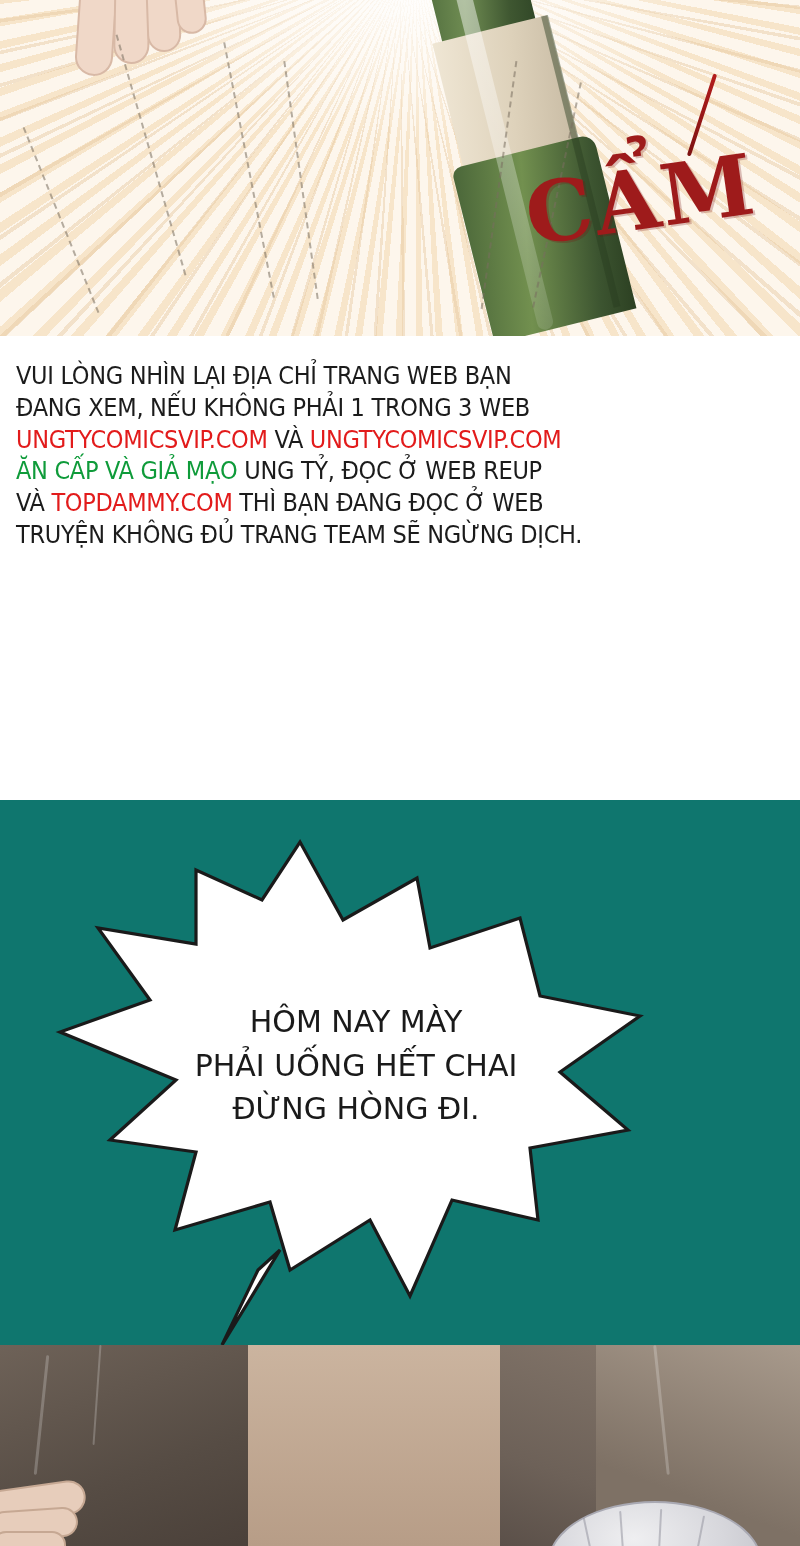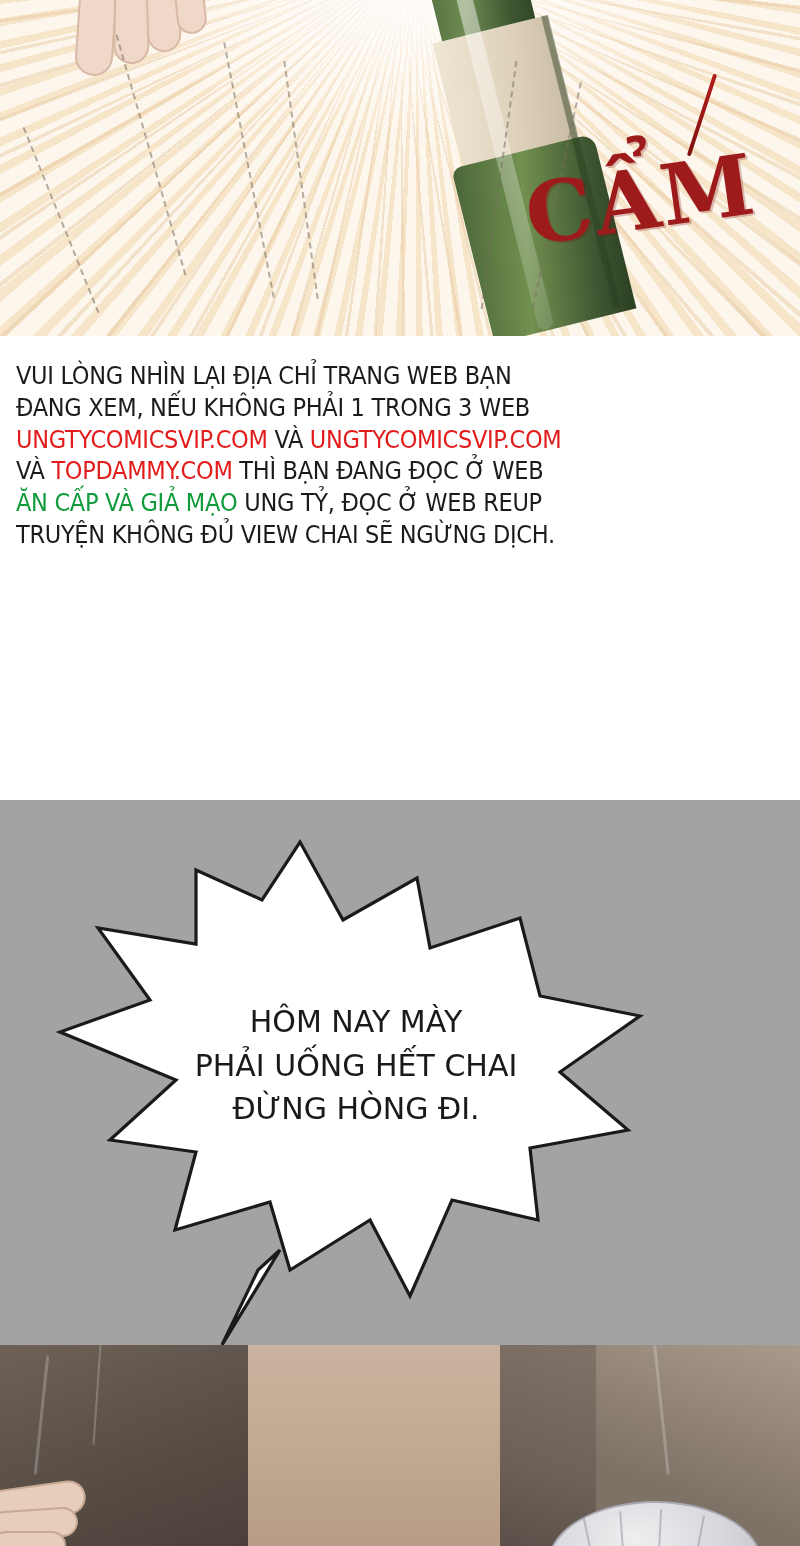--- a/index.html
+++ b/index.html
@@ -162,21 +162,21 @@
     font-stretch: condensed;
   }
   .notice .red { color: #e21b1b; }
   .notice .green { color: #0f9b3a; }
 
   
   .bubble-area {
     position: absolute;
     left: 0; top: 800px;
     width: 800px; height: 545px;
-    background: #a3a3a3;
+    background: #0f766e;
   }
   .bubble-svg {
     position: absolute;
     left: 0; top: 0;
   }
   .bubble-text {
     position: absolute;
     left: 96px;
     top: 200px;
     width: 520px;
@@ -275,23 +275,23 @@
     </div>
 
     <div class="cam-slash"></div>
     <div class="cam-text">CẨM</div>
   </div>
 
   <div class="notice">
     <p>VUI LÒNG NHÌN LẠI ĐỊA CHỈ TRANG WEB BẠN</p>
     <p>ĐANG XEM, NẾU KHÔNG PHẢI 1 TRONG 3 WEB</p>
     <p><span class="red">UNGTYCOMICSVIP.COM</span><span> VÀ </span><span class="red">UNGTYCOMICSVIP.COM</span></p>
+    <p><span class="green">ĂN CẤP VÀ GIẢ MẠO</span><span> UNG TỶ, ĐỌC Ở WEB REUP</span></p>
     <p><span>VÀ </span><span class="red">TOPDAMMY.COM</span><span> THÌ BẠN ĐANG ĐỌC Ở WEB</span></p>
-    <p><span class="green">ĂN CẤP VÀ GIẢ MẠO</span><span> UNG TỶ, ĐỌC Ở WEB REUP</span></p>
-    <p>TRUYỆN KHÔNG ĐỦ VIEW CHAI SẼ NGỪNG DỊCH.</p>
+    <p>TRUYỆN KHÔNG ĐỦ TRANG TEAM SẼ NGỪNG DỊCH.</p>
   </div>
 
   <div class="bubble-area">
     <svg class="bubble-svg" width="800" height="545" viewBox="0 0 800 545">
       <path d="M300 42
                L343 120
                L417 78
                L430 148
                L520 118
                L540 196

